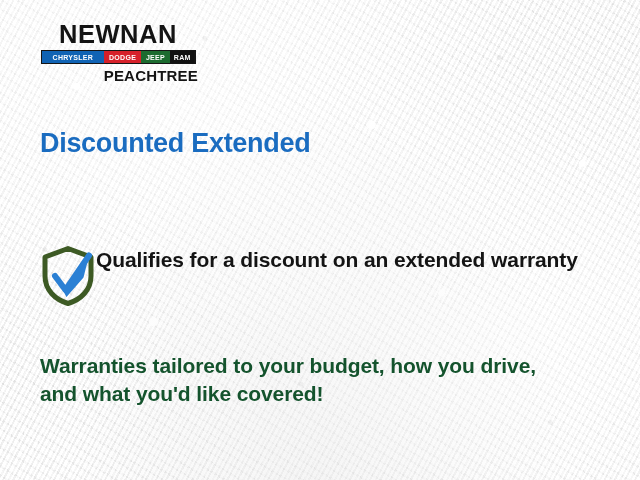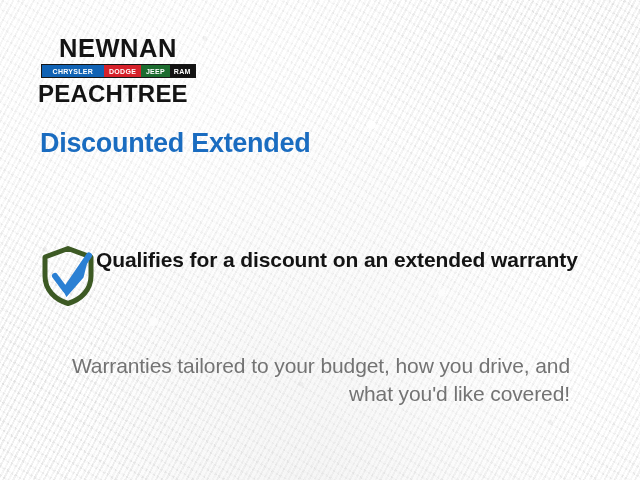--- a/index.html
+++ b/index.html
@@ -70,21 +70,20 @@
     width: 100%;
     height: 100%;
   }
 
   
   .logo {
     position: absolute;
     left: 38px;
     top: 22px;
     width: 160px;
-    margin-top: 14px;
   }
   .logo-top {
     font-family: "Liberation Sans", sans-serif;
     font-weight: bold;
     color: #141414;
     font-size: 25px;
     letter-spacing: 0.5px;
     line-height: 1;
     text-align: center;
     font-variant: small-caps;
@@ -116,24 +115,24 @@
   }
   .brand-chrysler { background: #1063b4; flex: 0 0 41%; }
   .brand-dodge    { background: #d6202a; flex: 0 0 24%; }
   .brand-jeep     { background: #1c6b2f; flex: 0 0 19%; }
   .brand-ram      { background: #121212; flex: 0 0 16%; }
 
   .logo-bottom {
     font-family: "Liberation Sans", sans-serif;
     font-weight: bold;
     color: #141414;
-    font-size: 24px;
+    font-size: 15px;
     letter-spacing: 0.2px;
     line-height: 1;
-    text-align: left;
+    text-align: right;
     margin-top: 4px;
     transform: scaleX(1.0);
   }
 
   
   .headline {
     position: absolute;
     left: 40px;
     top: 128px;
     width: 420px;
@@ -170,27 +169,26 @@
     padding-top: 4px;
     font-family: "Liberation Sans", sans-serif;
   }
 
   
   .body-copy {
     position: absolute;
     left: 40px;
     top: 352px;
     width: 530px;
-    color: #737373;
+    color: #14532d;
     font-size: 21px;
-    font-weight: normal;
+    font-weight: bold;
     line-height: 1.32;
     letter-spacing: -0.1px;
     font-family: "Liberation Sans", sans-serif;
-    text-align: right;
   }
 </style>
 </head>
 <body>
 
 <div id="slide">
 
   <div class="texture"></div>
   <div class="texture-soft"></div>
 

